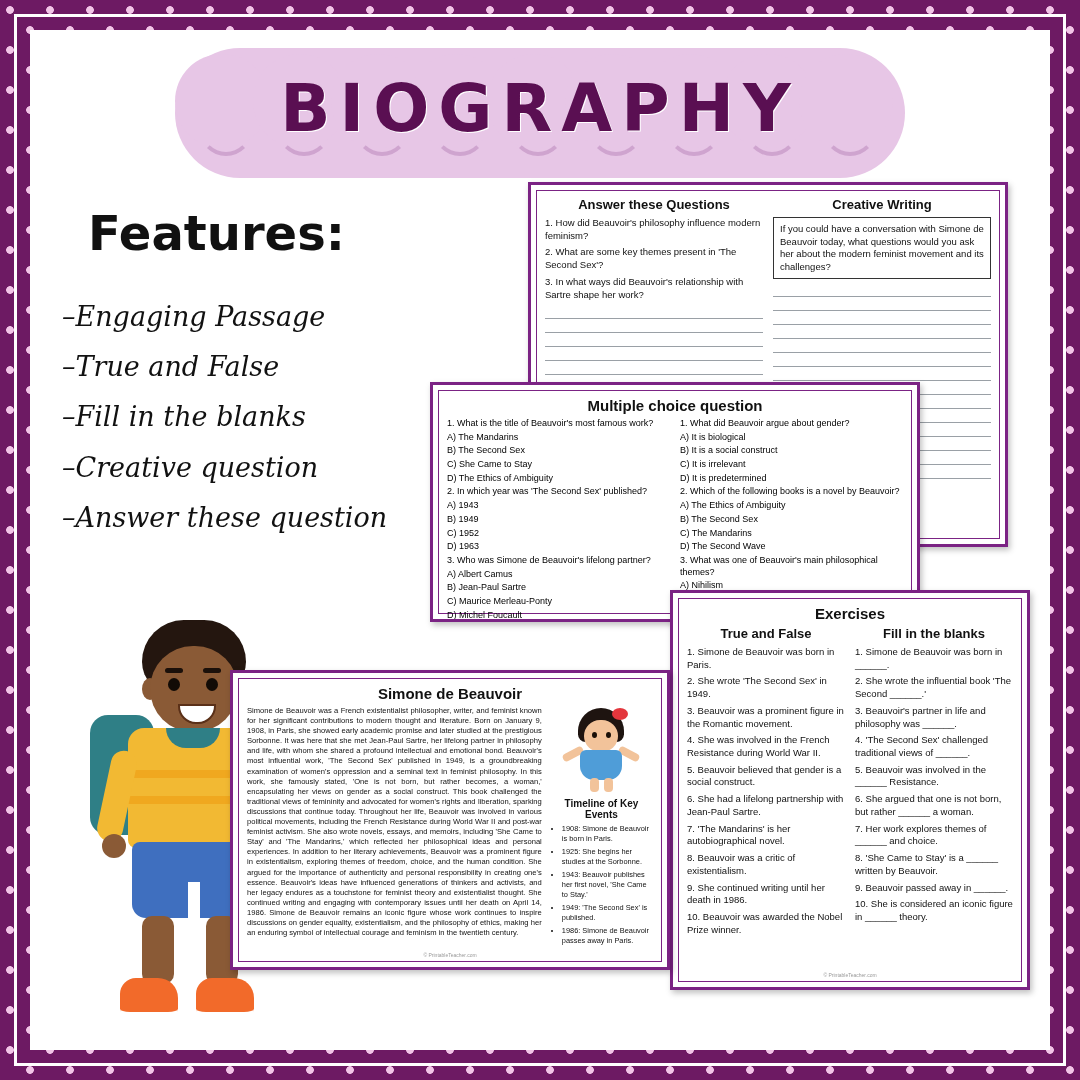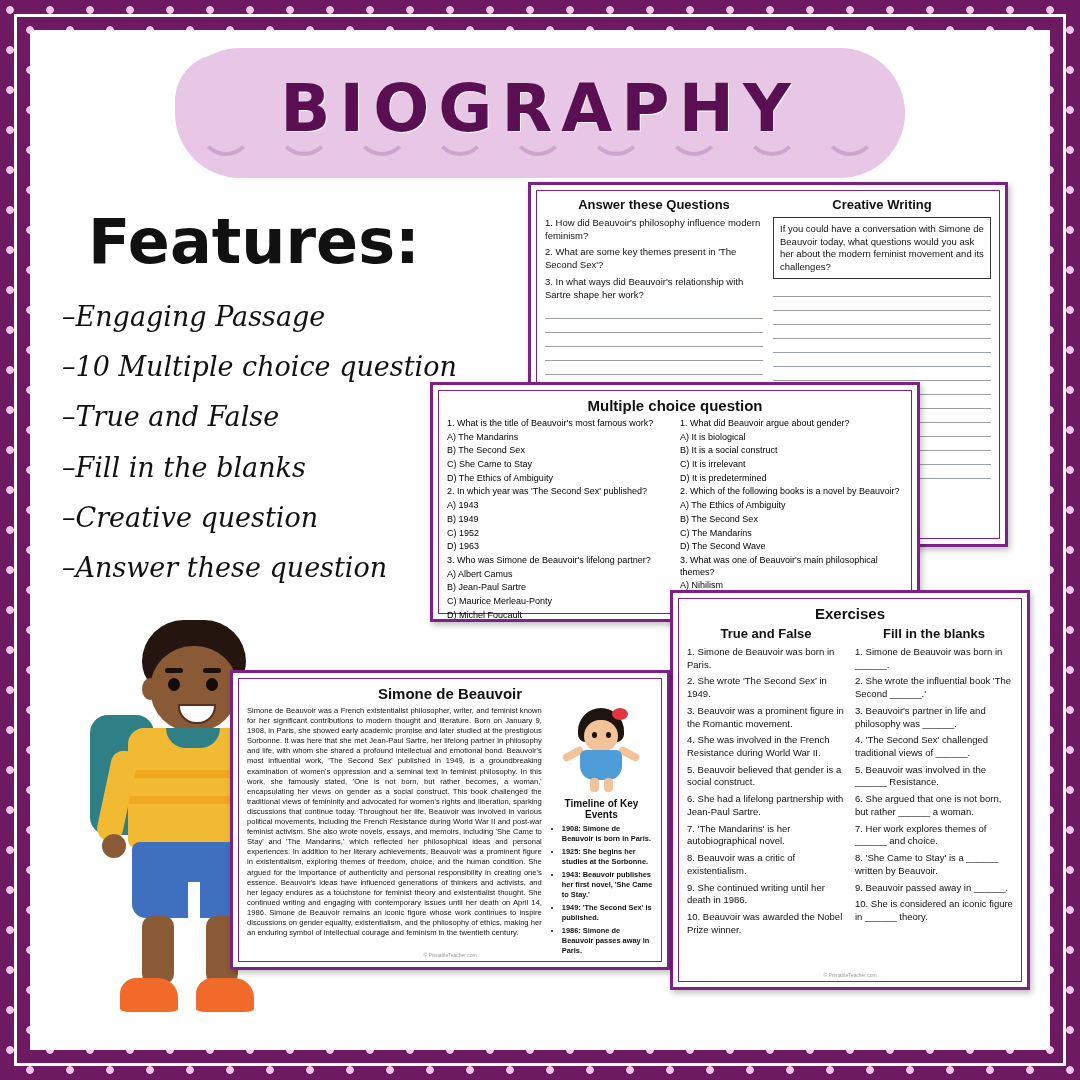--- a/index.html
+++ b/index.html
@@ -74,21 +74,21 @@
     letter-spacing:9px;
     color:#5a0f52;
     text-shadow:1px 1px 0 #ffffff;
   }
 
   
   .features-title{
     position:absolute;left:58px;top:175px;
     font-family:"DejaVu Sans", sans-serif;
     font-weight:bold;
-    font-size:62px;
+    font-size:48px;
     color:#111111;
   }
   .features-list{
     position:absolute;left:32px;top:262px;width:420px;
     font-family:"DejaVu Serif", serif;
     font-style:italic;
     font-size:27px;
     line-height:1.86;
     color:#111111;
   }
@@ -173,21 +173,21 @@
 
   
   .passage-body{
     font-size:7.6px;line-height:1.33;color:#111;text-align:justify;
     column-count:1;
   }
   .passage-flex{display:flex;gap:8px;}
   .passage-left{width:300px;}
   .passage-right{width:105px;}
   .tl-title{font-size:10px;font-weight:bold;text-align:center;margin:6px 0 4px;color:#111;}
-  .tl-list{font-size:7.4px;line-height:1.35;margin:0;padding-left:12px;color:#111;font-weight:bold;}
+  .tl-list{font-size:7.4px;line-height:1.35;margin:0;padding-left:12px;color:#111;font-weight:normal;}
   .tl-list li{margin-bottom:3px;}
   .girl{position:relative;width:86px;height:86px;margin:0 auto;}
   .girl .g-hair{position:absolute;left:20px;top:2px;width:46px;height:34px;background:#1e1410;border-radius:24px 24px 8px 8px;}
   .girl .g-face{position:absolute;left:26px;top:14px;width:34px;height:32px;background:#f2c39a;border-radius:18px;}
   .girl .g-eye{position:absolute;top:26px;width:5px;height:6px;background:#1a1008;border-radius:50%;}
   .girl .g-eye.l{left:34px;}.girl .g-eye.r{left:48px;}
   .girl .g-bow{position:absolute;left:54px;top:2px;width:16px;height:12px;background:#e3363d;border-radius:50%;}
   .girl .g-dress{position:absolute;left:22px;top:44px;width:42px;height:30px;background:#4f9dd8;border-radius:6px 6px 14px 14px;}
   .girl .g-arm{position:absolute;top:44px;width:22px;height:8px;background:#f2c39a;border-radius:5px;}
   .girl .g-arm.l{left:4px;transform:rotate(-28deg);}
@@ -229,21 +229,20 @@
         <div class="smile" style="left:492px;"></div>
         <div class="smile" style="left:570px;"></div>
         <div class="smile" style="left:648px;"></div>
       </div>
       <div class="title-text">BIOGRAPHY</div>
     </div>
 
     <div class="features-title">Features:</div>
     <div class="features-list">
       <div>–Engaging  Passage</div>
-      <div>–10 Multiple choice question</div>
       <div>–True and False</div>
       <div>–Fill in the blanks</div>
       <div>–Creative question</div>
       <div>–Answer these question</div>
     </div>
 
     <div class="boy">
       <div class="bag"></div>
         <div class="bagstrap"></div>
       <div class="hair"></div>

